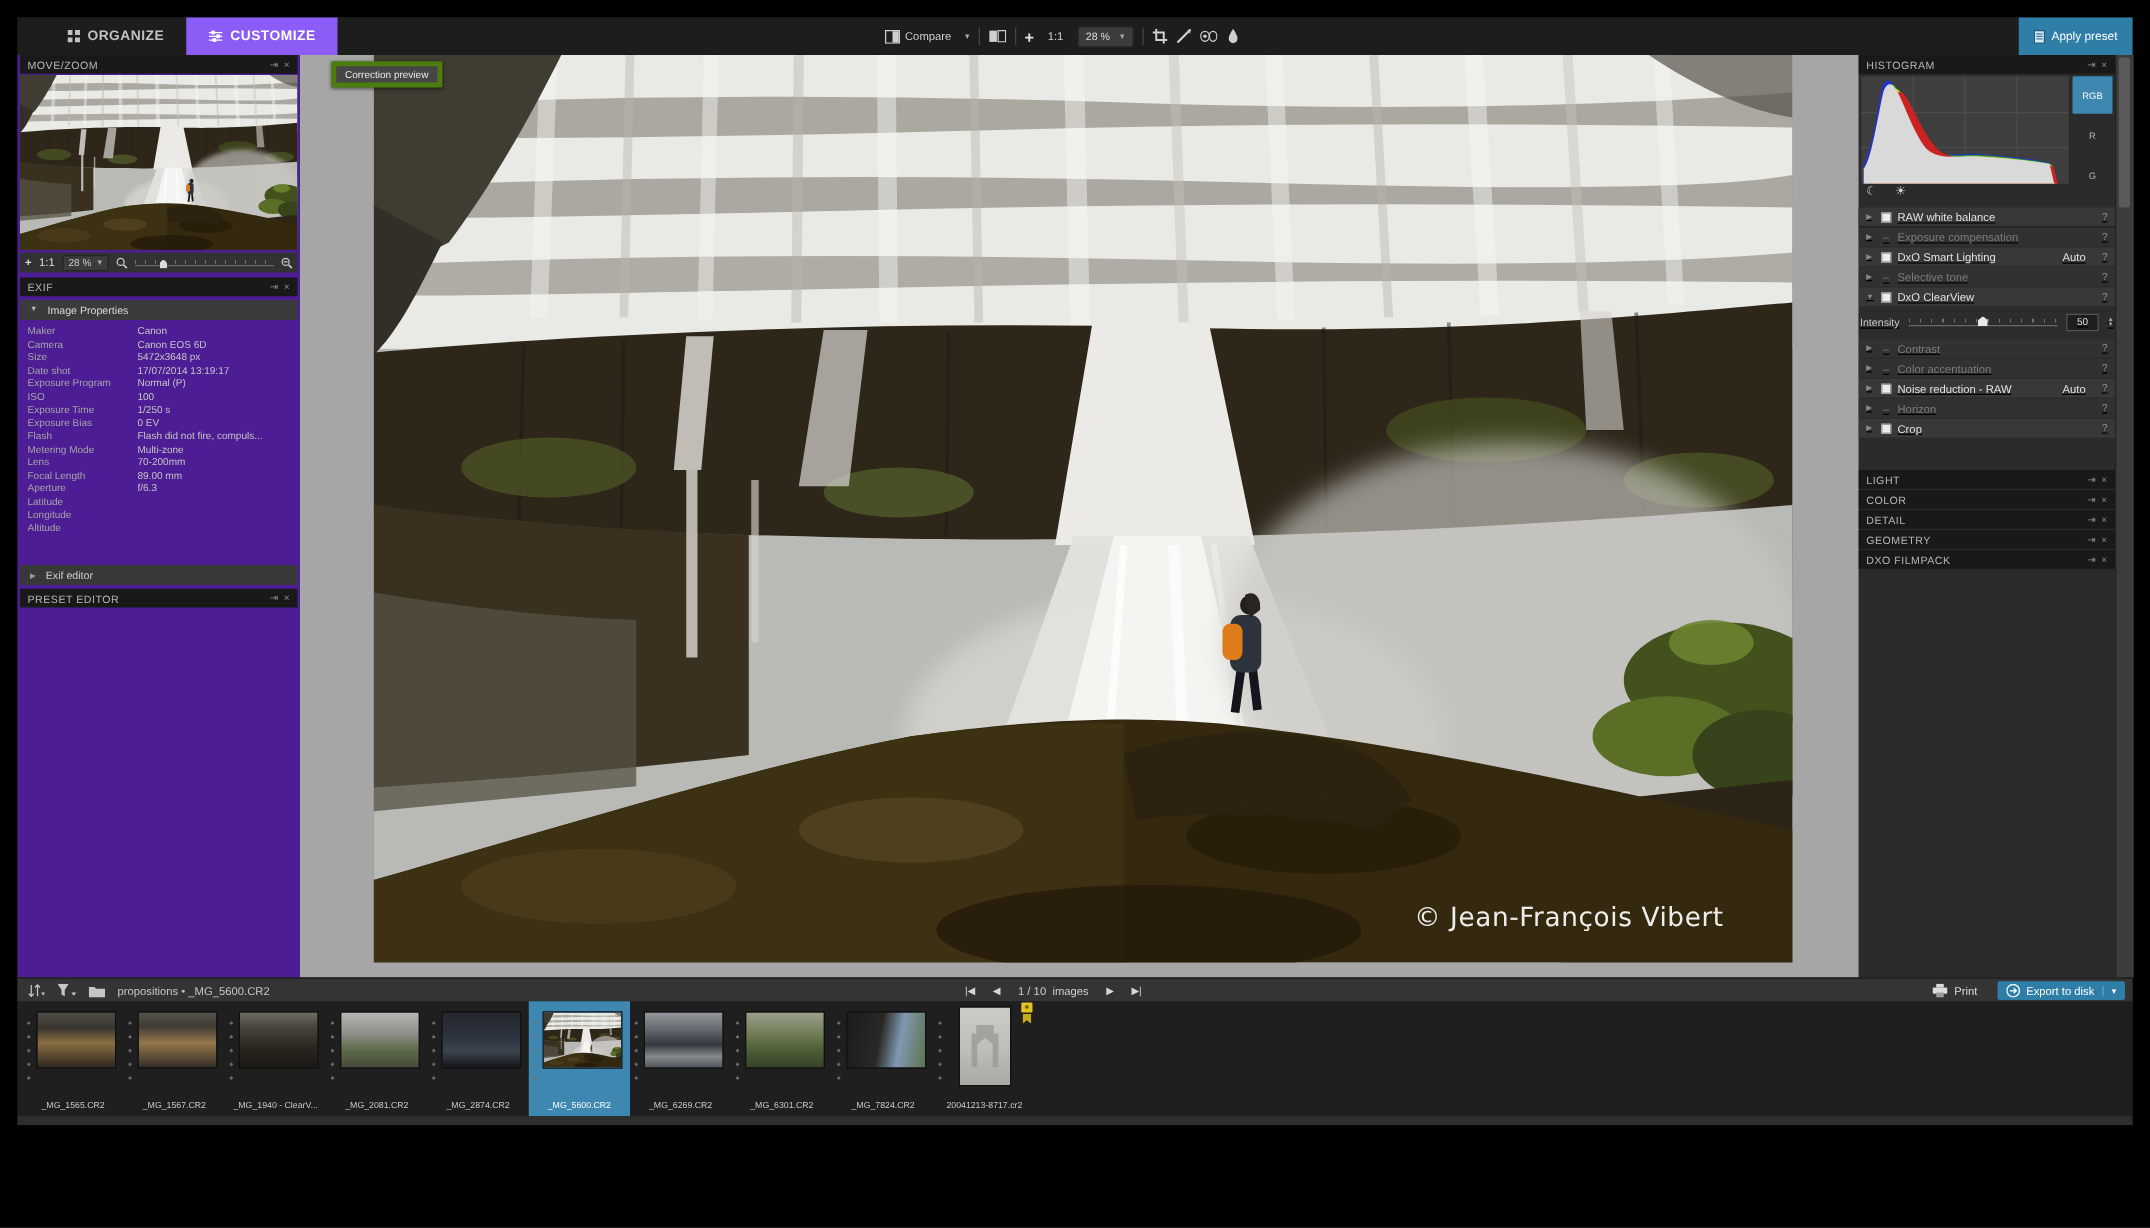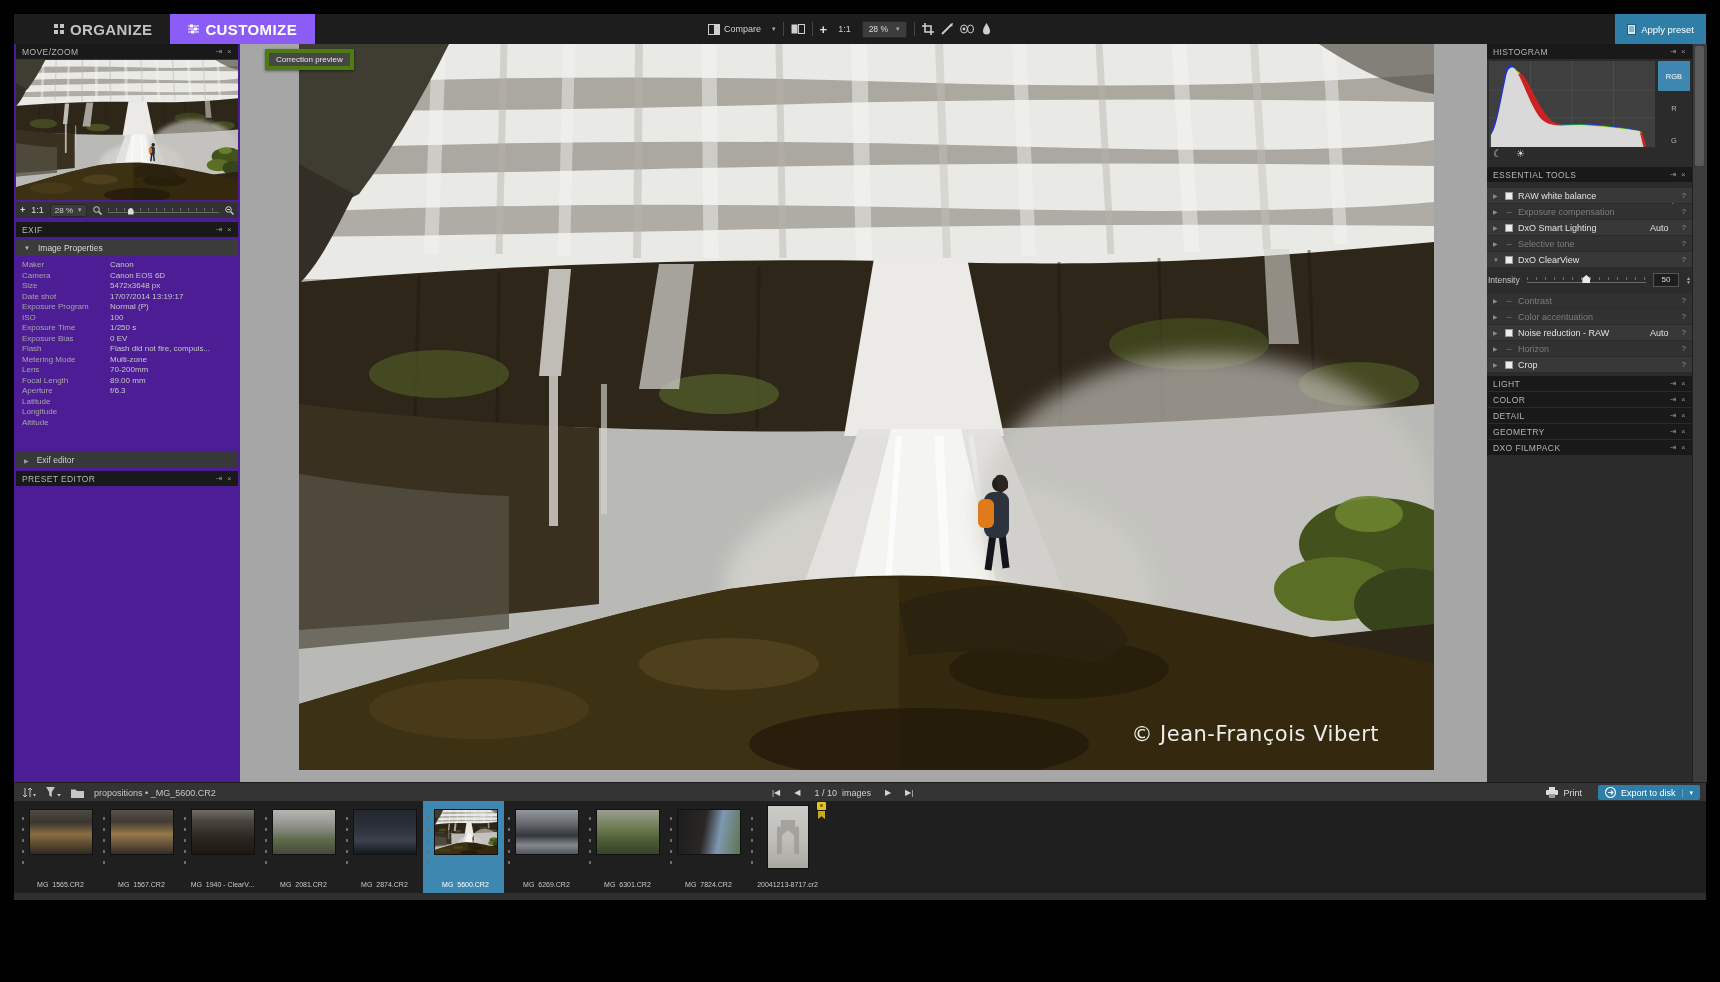--- a/index.html
+++ b/index.html
@@ -2,21 +2,21 @@
 <html><head>
 <meta charset="utf-8">
 <style>
   html,body{margin:0;padding:0;background:#000;}
   .stage{position:relative;width:1720px;height:982px;background:#000;overflow:hidden;
          font-family:"Liberation Sans","DejaVu Sans",sans-serif;-webkit-font-smoothing:antialiased;}
   .app{position:absolute;left:14px;top:14px;width:1692px;height:886px;background:#2b2b2b;}
 
   
   .topbar{position:absolute;left:0;top:0;right:0;height:30px;background:#1d1d1d;display:flex;align-items:stretch;}
-  .tab{display:flex;align-items:center;gap:6px;padding:0 18px;color:#c2c2c2;font-size:15px;font-weight:bold;letter-spacing:.4px;cursor:default;}
+  .tab{display:flex;align-items:center;gap:6px;padding:0 18px;color:#c2c2c2;font-size:11px;font-weight:bold;letter-spacing:.4px;cursor:default;}
   .tab.active{background:#8b5cf6;color:#fff;}
   .tab:first-child{margin-left:22px;}
   .tbicon{display:inline-flex;align-items:center;}
   .center-tools{position:absolute;left:690px;top:0;height:30px;display:flex;align-items:center;gap:7px;color:#c8c8c8;}
   .tool-btn{display:flex;align-items:center;gap:4px;font-size:9px;color:#d0d0d0;padding:2px 4px;}
   .tsep{width:1px;height:14px;background:#454545;}
   .zoom-box{background:#3c3c3c;border:1px solid #262626;border-radius:2px;padding:1px 6px;font-size:8.5px;color:#ddd;display:flex;gap:8px;align-items:center;height:13px;}
   .caret{font-size:7px;color:#aaa;}
   .blue-btn{background:#2e7ea8;color:#fff;border:none;display:flex;align-items:center;gap:5px;font-size:9.5px;font-family:inherit;}
   .apply-preset{position:absolute;right:0;top:0;height:30px;padding:0 12px;}
@@ -60,21 +60,21 @@
   .tooltip{position:absolute;left:25px;top:5px;background:#464646;border:4px solid #4d7c0f;color:#e8e8e8;font-size:8px;padding:2px 7px;border-radius:1px;box-shadow:0 1px 3px rgba(0,0,0,.5);}
 
   
   .hist-plot{position:absolute;left:2px;top:17px;width:166px;height:86px;background:#3f3f3f;}
   .hist-plot svg{display:block;width:100%;height:100%;}
   .chan-col{position:absolute;left:171px;top:17px;width:32px;display:flex;flex-direction:column;gap:2px;align-items:stretch;}
   .chan{height:30px;background:transparent;color:#b5b5b5;font-size:7.5px;display:flex;align-items:center;justify-content:center;border-radius:1px;}
   .chan.active{background:#3d87b0;color:#fff;}
   .clip-icons{position:absolute;left:6px;top:104px;display:flex;gap:14px;color:#d8d8d8;font-size:10px;}
   .ess-hdr{position:absolute;left:0px;top:123px;width:205px;box-sizing:border-box;}
-  .tools{position:absolute;left:0px;top:144px;width:205px;}
+  .tools{position:absolute;left:0px;top:122px;width:205px;text-decoration:underline;}
   .tool-row{height:15px;margin-bottom:1px;background:#383838;display:flex;align-items:center;gap:5px;padding:0 6px;color:#e2e2e2;font-size:9px;}
   .tool-row.disabled{background:#313131;color:#7d7d7d;}
   .tw-arrow{color:#8a8a8a;font-size:6px;width:7px;flex:none;}
   .tw-check{width:8px;height:8px;flex:none;display:flex;align-items:center;justify-content:center;}
   .tw-check.checked{background:#ececec;border:1px solid #9a9a9a;box-sizing:border-box;}
   .tw-check.dash{color:#777;font-size:9px;line-height:8px;}
   .tw-label{flex:1;white-space:nowrap;overflow:hidden;}
   .tw-mode{margin-right:8px;color:#e0e0e0;}
   .tw-help{color:#909090;font-size:8px;flex:none;}
   .slider-row{height:24px;background:#2c2c2c;display:flex;align-items:center;padding:0 1px;gap:7px;margin-bottom:1px;color:#c9c9c9;font-size:8.5px;}

